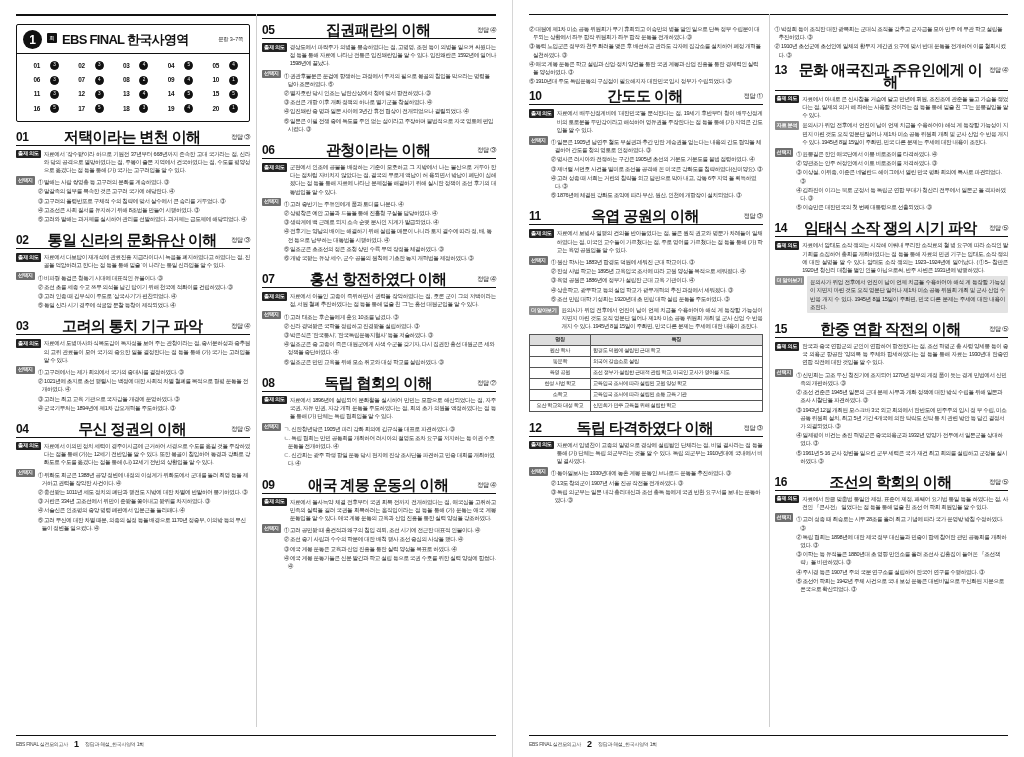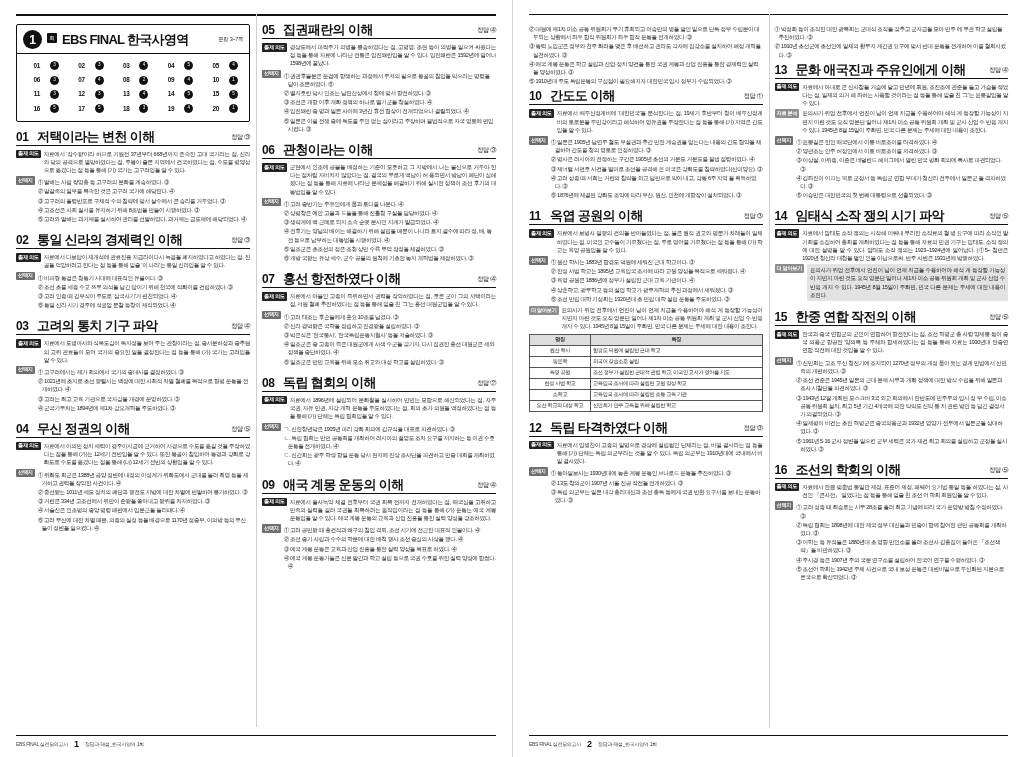--- a/index.html
+++ b/index.html
@@ -30,22 +30,22 @@
   .qblock{margin-bottom:10px;}
   .qhead{
     display:flex;align-items:flex-start;gap:4px;border-bottom:1px solid #111;
     padding-bottom:2px;margin-bottom:4px;
   }
   .qnum{
     font-weight:bold;font-size:12px;line-height:12px;letter-spacing:-0.5px;
     color:#111;min-width:17px;
   }
   .qtitle{
-    font-weight:bold;font-size:13px;line-height:12px;letter-spacing:-0.6px;
-    color:#111;flex:1;
+    font-weight:bold;font-size:15px;line-height:12px;letter-spacing:-0.6px;
+    color:#111;flex:1;text-align:center;
   }
   .qans{
     font-size:6.2px;line-height:12px;letter-spacing:-0.4px;color:#111;white-space:nowrap;
   }
 
   .tagline{display:flex;gap:3px;align-items:flex-start;margin:2px 0;}
   .tag{
     background:#3b3b3b;color:#fff;font-size:5.2px;line-height:7.5px;
     padding:0.5px 2px;border-radius:1px;white-space:nowrap;letter-spacing:-0.3px;
     font-weight:bold;
@@ -214,21 +214,21 @@
             <li>③ 고구려의 율령반포로 구체적 수의 침략에 맞서 살수에서 큰 승리를 거두었다. ③</li>
             <li>④ 고조선은 사회 질서를 유지하기 위해 8조법을 만들어 시행하였다. ③</li>
             <li>⑤ 고려와 발해는 과거제를 실시하여 관리를 선발하였다. 과거제는 금도제에 해당되었다. ④</li>
           </ul>
         </div>
       </div>
 
       <div class="qblock">
         <div class="qhead">
           <span class="qnum">02</span>
-          <span class="qtitle">통일 신라의 경제력인 이해</span>
+          <span class="qtitle">통일 신라의 문화유산 이해</span>
           <span class="qans">정답 ③</span>
         </div>
         <div class="tagline">
           <span class="tag dark">출제 의도</span>
           <p class="ptext">자료에서 다보탑이 재개석에 관료진흥 지금라이다시 녹음을 폐지하였다고 하였다는 점, 진골을 억압하려고 한다는 점 등을 통해 밑줄 ‘이 나라’는 통일 신라임을 알 수 있다.</p>
         </div>
         <div class="tagline">
           <span class="tag gray">선택지</span>
           <ul class="lines">
             <li>① 비파형 동검은 청동기 시대에 대표적인 유물이다. ③</li>

